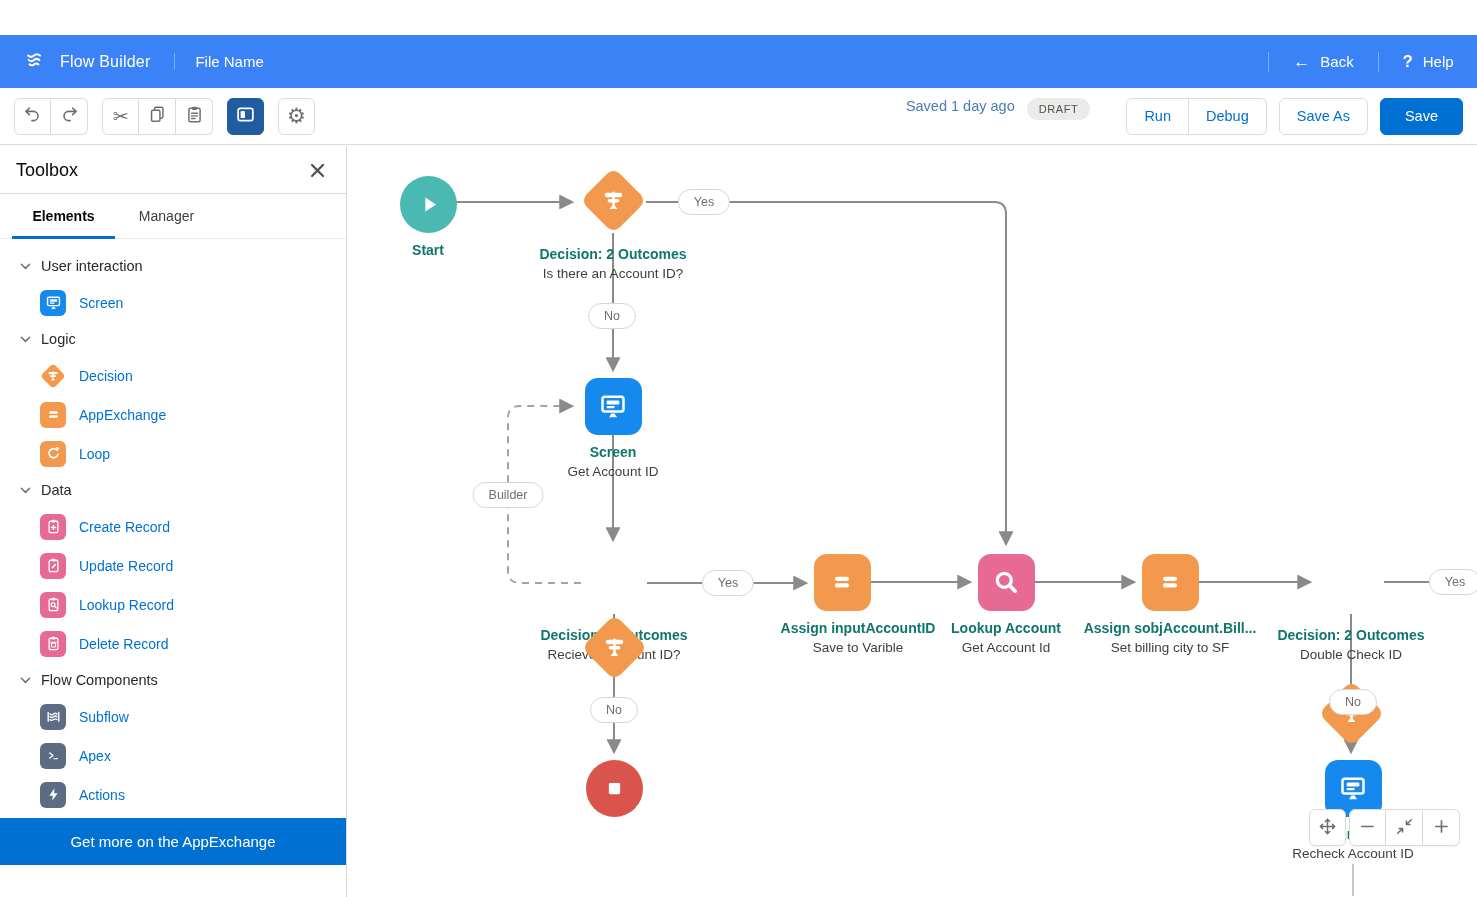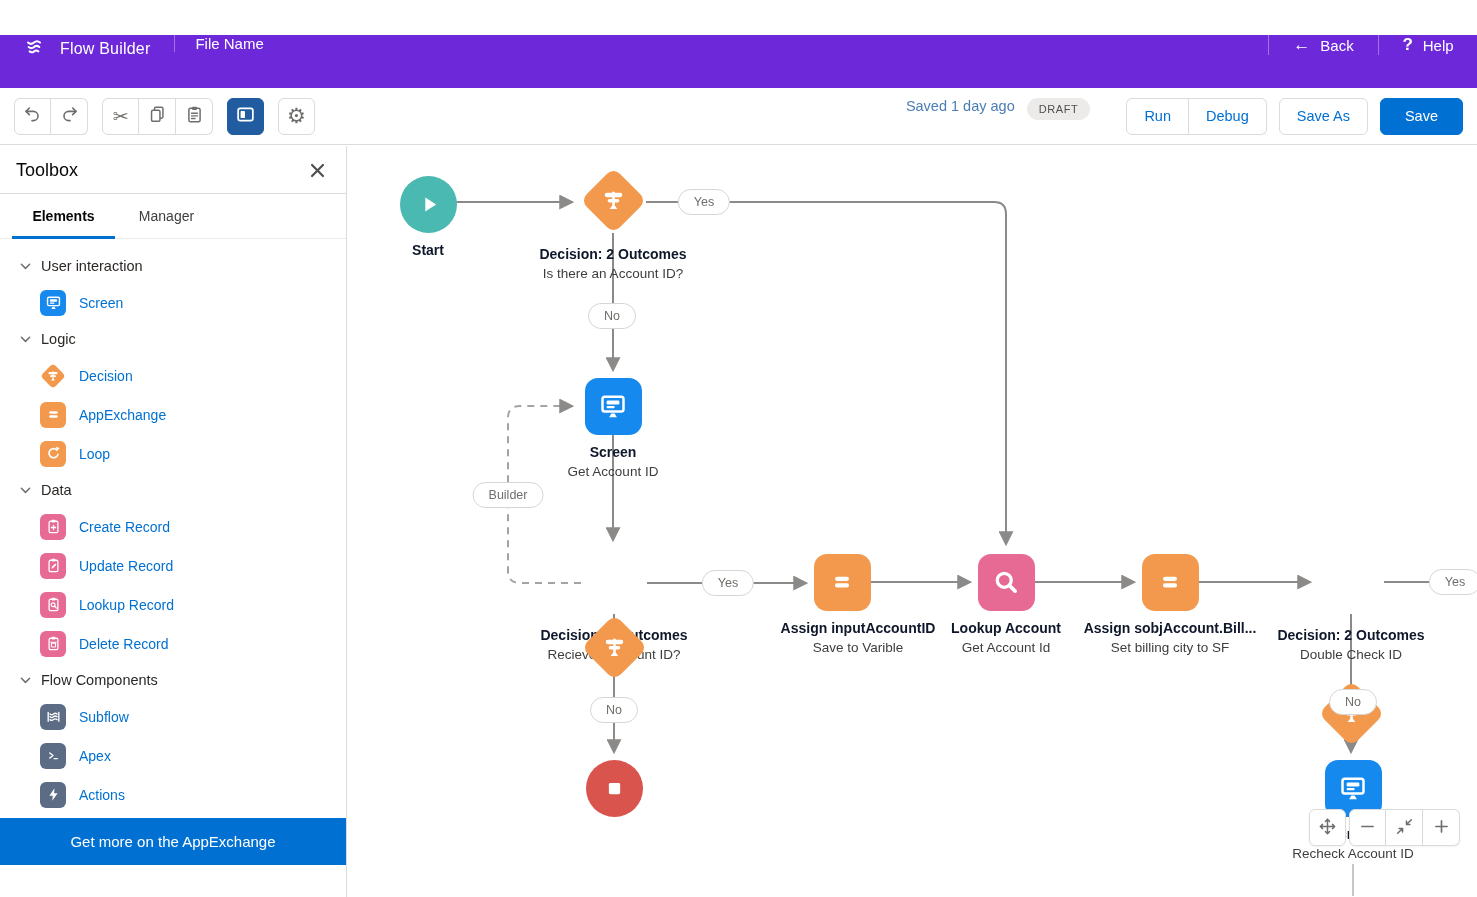--- a/index.html
+++ b/index.html
@@ -2,21 +2,21 @@
 <html><head>
 <meta charset="utf-8">
 <style>
   * { margin:0; padding:0; box-sizing:border-box; }
   html,body { width:1477px; height:897px; overflow:hidden; background:#fff;
     font-family:"Liberation Sans","DejaVu Sans",sans-serif; color:#181818; }
   #app { position:relative; width:1477px; height:897px; background:#fff; }
 
   
   .topstrip { height:35px; background:#fff; }
-  .navbar { height:53px; background:#6d28d9; display:flex; align-items:flex-start; color:#fff; }
+  .navbar { height:53px; background:#3b82f6; display:flex; align-items:center; color:#fff; }
   .nav-left { display:flex; align-items:center; padding:0 24px 0 22px; gap:14px; }
   .nav-title { font-size:16px; letter-spacing:.2px; }
   .nav-file { display:flex; align-items:center; padding:0 20px; border-left:1px solid rgba(255,255,255,.35); font-size:15px; }
   .nav-spacer { flex:1; }
   .nav-btn { display:flex; align-items:center; justify-content:center; gap:10px;
     border-left:1px solid rgba(255,255,255,.35); font-size:15px; cursor:pointer; }
   .nav-btn .glyph { font-size:17px; font-weight:bold; }
   .nav-back { width:110px; } .nav-help { width:99px; }
 
   
@@ -76,21 +76,21 @@
   .edge { stroke:#8c8a88; stroke-width:2; fill:none; }
   .edge.dashed { stroke:#a5a3a1; stroke-dasharray:7 6; }
   .edge.stub { stroke:#c9c7c5; }
   .node { position:absolute; z-index:2; cursor:pointer; }
   .n-circle { width:57px; height:57px; border-radius:50%; display:flex; align-items:center; justify-content:center; }
   .n-square { width:57px; height:57px; border-radius:13px; display:flex; align-items:center; justify-content:center; }
   .n-diamond { width:66px; height:66px; position:relative; }
   .n-diamond .dsq { position:absolute; inset:9.5px; border-radius:9px; transform:rotate(45deg); }
   .n-diamond .glyph { position:absolute; inset:0; display:flex; align-items:center; justify-content:center; }
   .node-label { position:absolute; width:260px; text-align:center; z-index:1; line-height:20px; }
-  .node-label .nt { font-size:14px; font-weight:bold; color:#0f172a; }
+  .node-label .nt { font-size:14px; font-weight:bold; color:#0f766e; }
   .node-label .nd { font-size:13.5px; color:#3e3e3c; }
   .pill { position:absolute; transform:translate(-50%,-50%); background:#fff; border:1px solid #d8d6d4;
     border-radius:14px; padding:5px 15px; font-size:12.5px; color:#706e6b; z-index:3; white-space:nowrap; }
   .zoomctl { position:absolute; z-index:5; display:flex; gap:3px; }
   .zoomctl .icon-btn { box-shadow:0 1px 2px rgba(0,0,0,.05); }
 </style>
 </head>
 <body>
 
 <div id="app">

